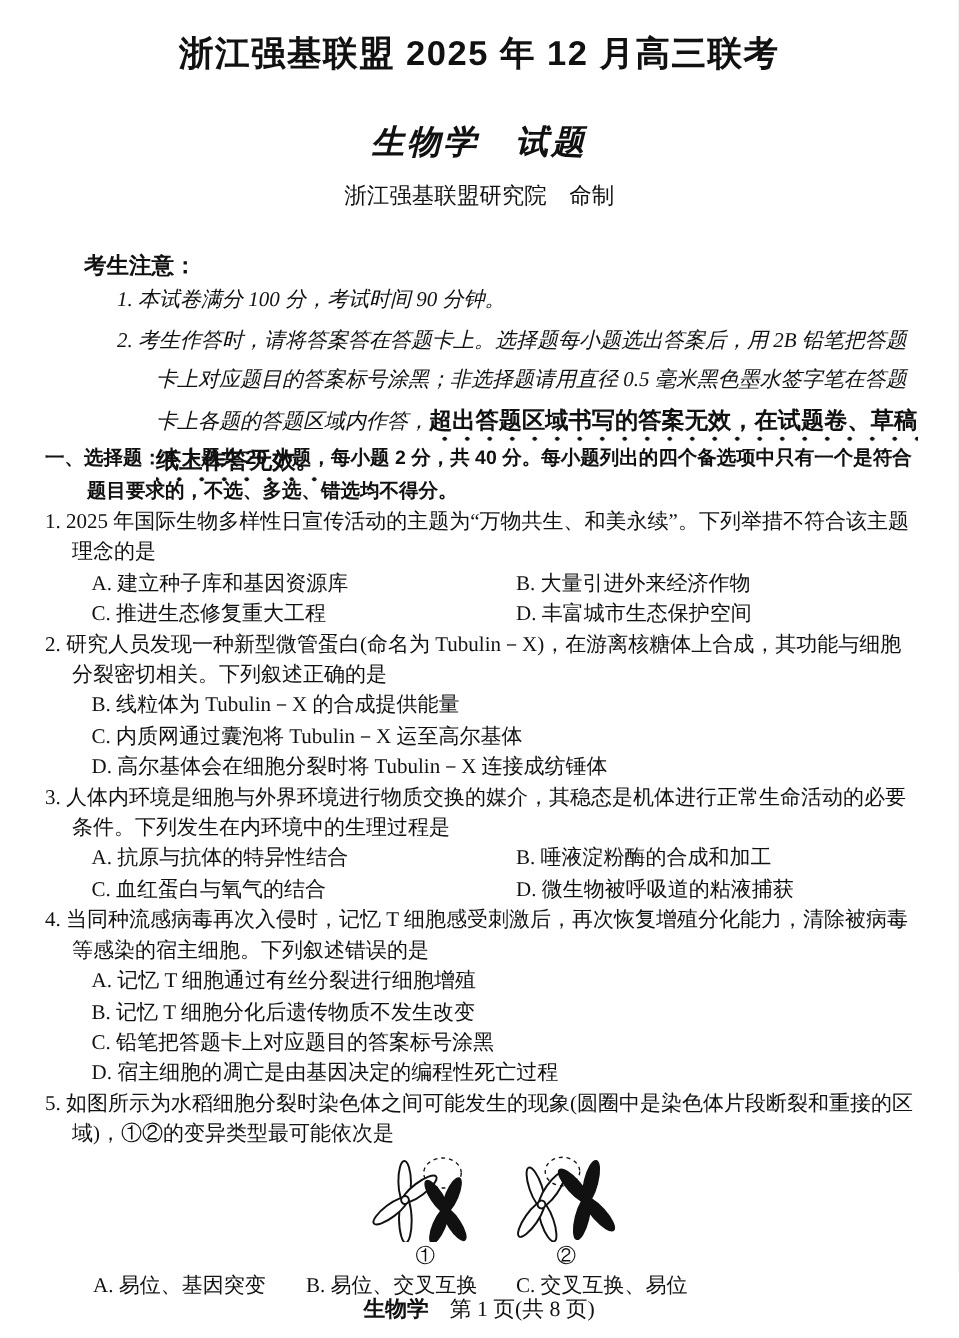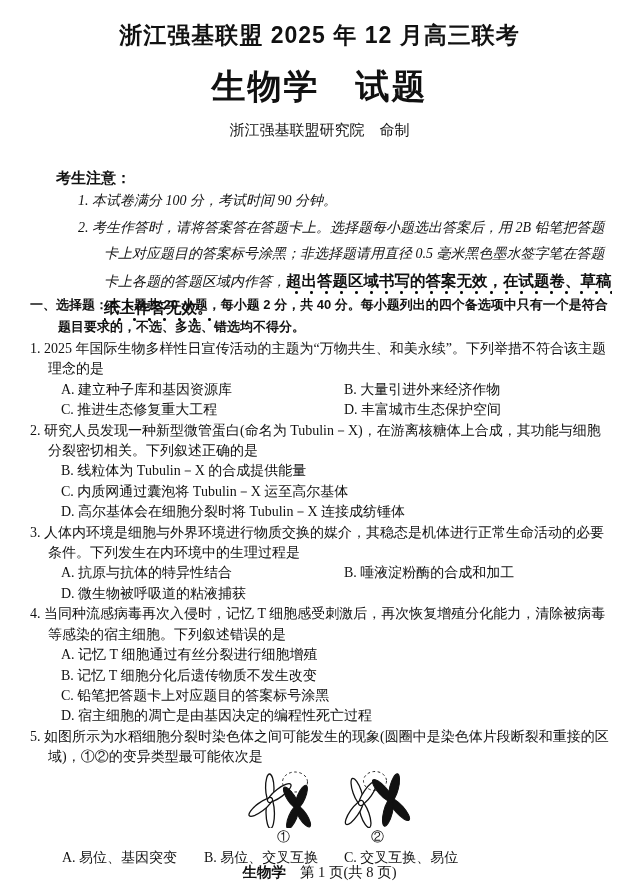--- a/index.html
+++ b/index.html
@@ -2,21 +2,21 @@
 <html lang="zh"><head>
 <meta charset="utf-8">
 <style>
   html,body{margin:0;padding:0;background:#e9e9e9;}
   .page{
     position:relative;width:639px;height:892px;margin:0 auto;background:#ffffff;
     color:#111;font-family:"Liberation Serif","DejaVu Serif",serif;overflow:hidden;
   }
   .hd{position:absolute;left:0;width:100%;text-align:center;}
   .title1{top:20px;font-family:"Liberation Sans","DejaVu Sans",sans-serif;font-weight:bold;font-size:23px;letter-spacing:1px;}
-  .title2{top:64px;font-family:"Liberation Sans","DejaVu Sans",sans-serif;font-weight:bold;font-size:34px;letter-spacing:2px;}
+  .title2{top:80px;font-family:"Liberation Sans","DejaVu Sans",sans-serif;font-weight:bold;font-size:22px;letter-spacing:2px;font-style:italic;}
   .publisher{top:121px;font-family:"Liberation Sans","DejaVu Sans",sans-serif;font-weight:normal;font-size:15px;}
   .notice{position:absolute;top:167px;left:32px;right:26px;margin-left:24px;}
   .notice-heading{font-family:"Liberation Sans","DejaVu Sans",sans-serif;font-weight:bold;font-size:15px;line-height:21px;}
   .notice-item{margin-left:22px;padding-left:26px;text-indent:-26px;font-style:italic;font-size:14px;line-height:26.5px;}
   .em{
     font-style:normal;font-family:"Liberation Sans","DejaVu Sans",sans-serif;font-weight:bold;font-size:15.5px;
     background-image:radial-gradient(circle,#111 1.3px,transparent 1.6px);
     background-size:15px 5px;background-position:3px bottom;background-repeat:repeat-x;
     padding-bottom:6px;
   }
@@ -76,20 +76,21 @@
         <span class="opt">C. 内质网通过囊泡将 Tubulin－X 运至高尔基体</span>
         <span class="opt">D. 高尔基体会在细胞分裂时将 Tubulin－X 连接成纺锤体</span>
       </div>
     </div>
 
     <div class="question">
       <div class="stem">3. 人体内环境是细胞与外界环境进行物质交换的媒介，其稳态是机体进行正常生命活动的必要条件。下列发生在内环境中的生理过程是</div>
       <div class="opts-grid">
         <span class="opt">A. 抗原与抗体的特异性结合</span>
         <span class="opt">B. 唾液淀粉酶的合成和加工</span>
+        <span class="opt">C. 血红蛋白与氧气的结合</span>
         <span class="opt">D. 微生物被呼吸道的粘液捕获</span>
       </div>
     </div>
 
     <div class="question">
       <div class="stem">4. 当同种流感病毒再次入侵时，记忆 T 细胞感受刺激后，再次恢复增殖分化能力，清除被病毒等感染的宿主细胞。下列叙述错误的是</div>
       <div class="opts-col">
         <span class="opt">A. 记忆 T 细胞通过有丝分裂进行细胞增殖</span>
         <span class="opt">B. 记忆 T 细胞分化后遗传物质不发生改变</span>
         <span class="opt">C. 铅笔把答题卡上对应题目的答案标号涂黑</span>

